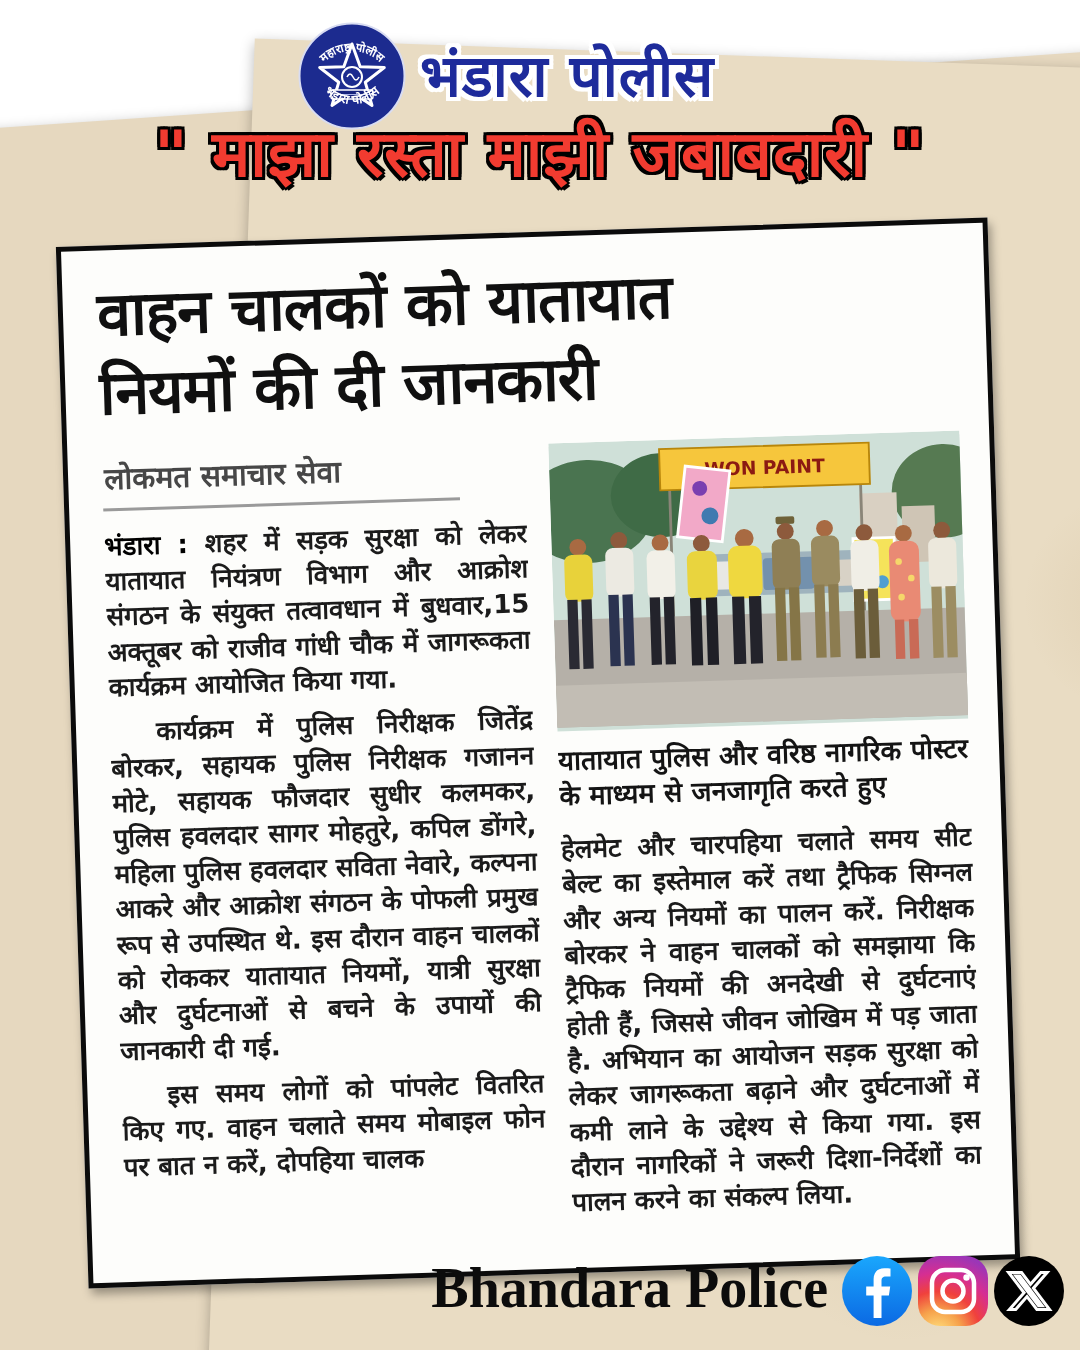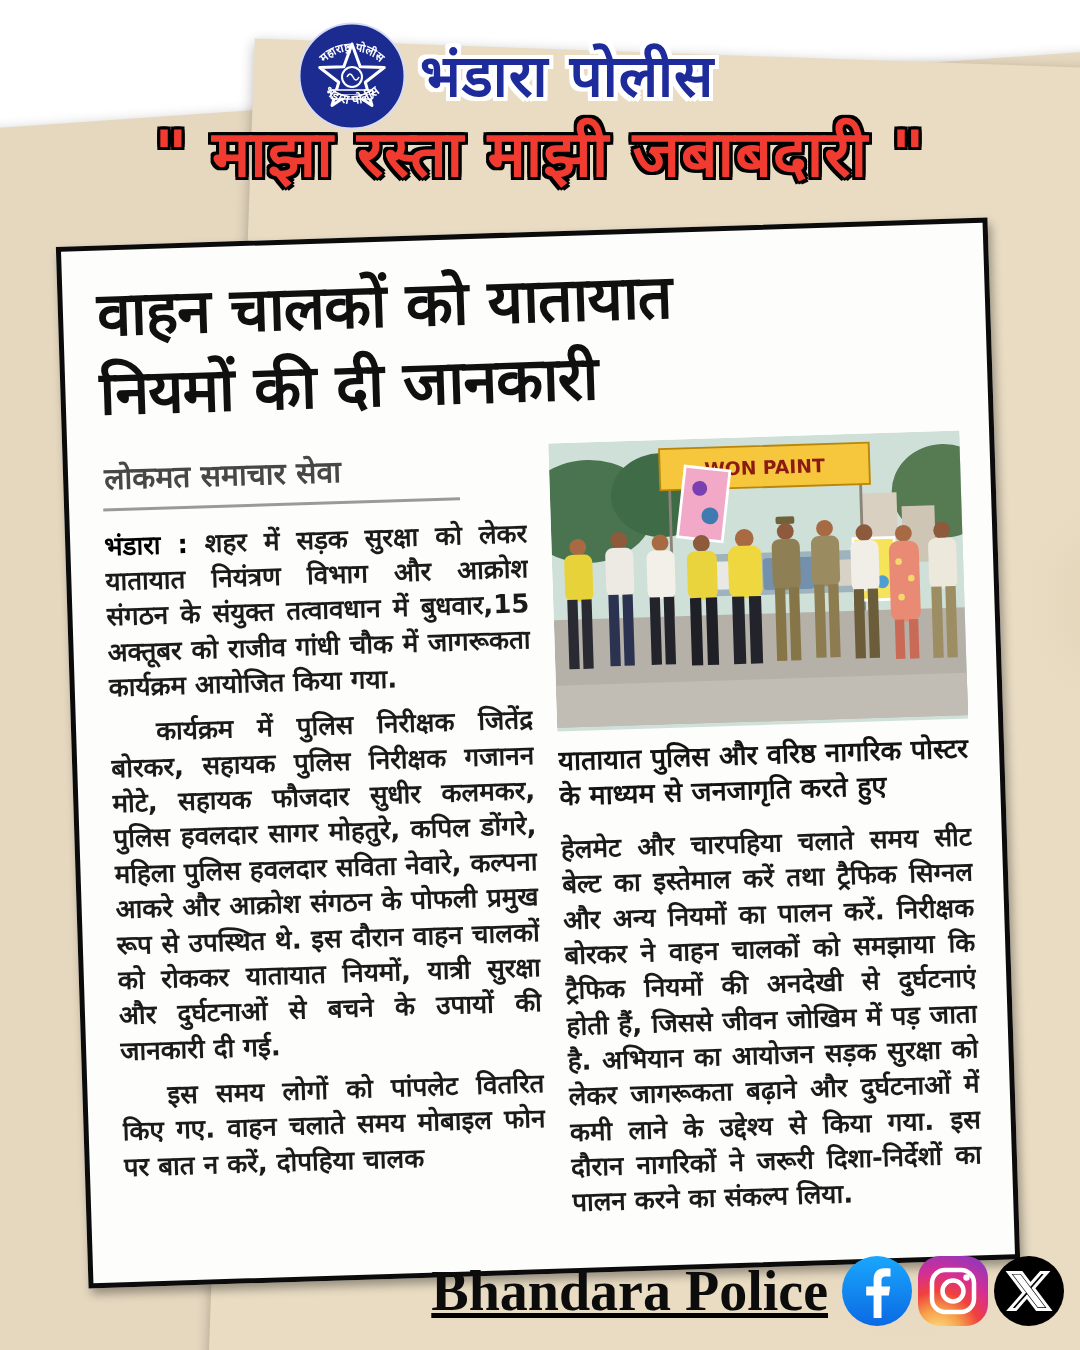--- a/index.html
+++ b/index.html
@@ -61,21 +61,21 @@
     font-size:26px;line-height:1.36;font-weight:700;color:#1b1b1b;
     text-align:justify;margin:0 0 10px 0;
   }
   .indent{text-indent:46px;}
   .lead{font-weight:800;color:#000;}
   .photo{width:412px;height:288px;display:block;background:#cfe0d8;}
   .caption{font-size:27px;line-height:1.32;font-weight:700;color:#141414;margin:12px 0 18px 0;}
   
   .footer{
     position:absolute;right:16px;top:1256px;z-index:10;
-    display:flex;align-items:center;gap:6px;text-decoration:underline;
+    display:flex;gap:6px;
   }
   .brand{
     font-family:"Liberation Serif",serif;font-weight:700;font-size:56px;color:#0c0c0c;
     margin-right:8px;letter-spacing:0px;
   }
   .social{width:70px;height:70px;border:none;padding:0;cursor:pointer;display:flex;align-items:center;justify-content:center;}
   .fb{border-radius:50%;background:linear-gradient(180deg,#1aa7fd 0%,#0b69e3 100%);}
   .ig{border-radius:22px;background:radial-gradient(circle at 28% 112%, #fed373 8%, #f6a14b 26%, #f0413c 46%, #d62e92 66%, #9b36b7 88%);}
   .xx{border-radius:50%;background:#000;}
 </style>

